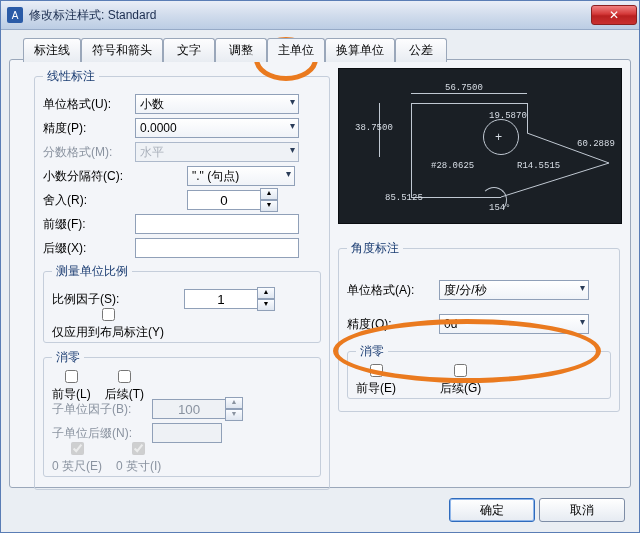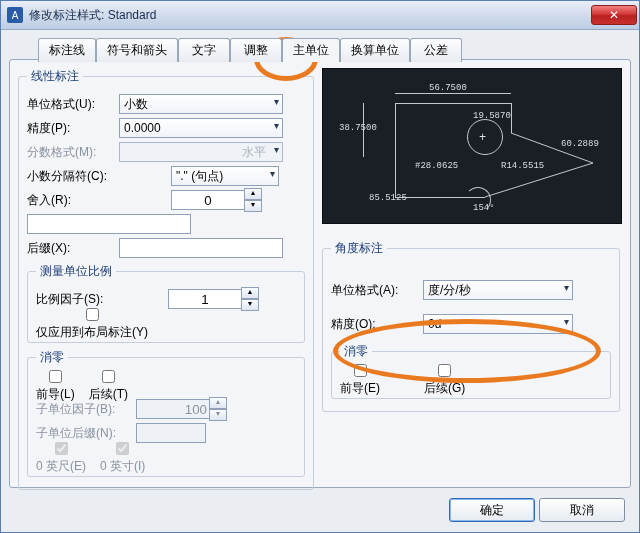--- a/index.html
+++ b/index.html
@@ -2,25 +2,25 @@
 <html><head>
 <meta charset="utf-8">
 <style>
   html,body{margin:0;padding:0;font-family:"Microsoft YaHei",SimSun,Arial,sans-serif;font-size:12px;background:#cfd6e0;color:#000;}
   .window{width:640px;height:533px;box-sizing:border-box;background:#eaeef3;border:1px solid #5a7db5;position:relative;}
   .titlebar{height:28px;background:linear-gradient(to bottom,#e9eef7 0%,#d1dcec 50%,#bccde4 100%);border-bottom:1px solid #96aac7;display:flex;align-items:center;padding:0 2px 0 6px;}
   .title-icon{width:16px;height:16px;background:#2a5ba7;border-radius:2px;display:flex;align-items:center;justify-content:center;color:#fff;font-size:10px;margin-right:6px;}
   .titlebar-text{flex:1;color:#1b2d4f;font-size:12px;}
   .close-btn{width:44px;height:18px;border:1px solid #8a2020;border-radius:3px;background:linear-gradient(to bottom,#f08080 0%,#d43838 45%,#b92020 55%,#c93030 100%);display:flex;align-items:center;justify-content:center;color:#fff;font-size:12px;cursor:pointer;}
   .client{position:absolute;left:8px;right:8px;top:36px;bottom:44px;}
-  .tabs{display:flex;margin-left:29px;position:relative;z-index:2;}
+  .tabs{display:flex;margin-left:14px;position:relative;z-index:2;}
   .tab{padding:3px 10px 3px 10px;border:1px solid #9aa7ba;border-bottom:none;background:linear-gradient(to bottom,#fdfdfe,#e8ecf2);margin-right:0;border-radius:3px 3px 0 0;cursor:pointer;min-width:30px;text-align:center;position:relative;top:1px;}
   .tab.active{background:#f3f5f9;z-index:3;}
   .tab.ann{position:relative;z-index:5;}
-  .panel{border:1px solid #9aa7ba;background:#f3f5f9;position:absolute;top:22px;left:0;right:0;bottom:0;border-radius:3px;box-sizing:border-box;padding:8px 10px 8px 8px;}
+  .panel{border:1px solid #9aa7ba;background:#f3f5f9;position:absolute;top:22px;left:0;right:0;bottom:0;border-radius:3px;box-sizing:border-box;padding:8px 10px 8px 24px;}
   .cols{display:flex;height:100%;}
   .col-l{width:296px;}
   .col-r{flex:1;padding-left:8px;}
   fieldset{border:1px solid #c5cedb;border-radius:3px;margin:0 0 6px 0;padding:6px 8px 6px 8px;}
   legend{padding:0 4px;color:#1a3c72;}
   .row{display:flex;align-items:center;margin:2px 0;height:22px;}
   .lbl{width:92px;}
   .lbl2{width:100px;}
   .combo,.txt{height:20px;box-sizing:border-box;border:1px solid #90a0b8;background:#fff;font:inherit;}
   .combo{appearance:none;-webkit-appearance:none;padding:1px 16px 1px 4px;background:linear-gradient(#fff,#f0f3f8);position:relative;}
@@ -31,21 +31,21 @@
   .spin input{width:74px;height:20px;border:1px solid #90a0b8;text-align:center;box-sizing:border-box;}
   .spin .btns{display:flex;flex-direction:column;margin-left:-1px;}
   .spin .b{width:16px;height:10px;border:1px solid #90a0b8;background:linear-gradient(#fafcff,#dfe6f0);font-size:7px;line-height:7px;text-align:center;cursor:pointer;}
   .chk{display:inline-flex;align-items:center;margin-right:14px;flex-direction:column;}
   .chk input{margin-right:4px;}
   .preview{width:100%;height:154px;background:#1a1f25;border:1px solid #0a0d11;position:relative;color:#d8dee6;font-family:"Courier New",monospace;font-size:9px;}
   .buttons{position:absolute;right:14px;bottom:10px;display:flex;gap:4px;}
   .btn{min-width:86px;height:24px;border:1px solid #7e8da6;border-radius:3px;background:linear-gradient(to bottom,#ffffff,#e6ebf2);cursor:pointer;font:inherit;}
   .btn.primary{border-color:#2f6bbd;box-shadow:0 0 0 1px #8fb6ea inset;}
   .disabled,.disabled *{color:#8a93a0 !important;}
-  .disabled input,.disabled select{background:#eef1f5;text-align:right;}
+  .disabled input,.disabled select{background:#eef1f5;}
   
   .pv-line{position:absolute;background:#c0c8d2;}
   .pv-txt{position:absolute;white-space:nowrap;}
   .pv-arc{position:absolute;border:1px solid #c0c8d2;border-radius:50%;}
   
   .ring{position:absolute;border:5px solid #ea7a1f;border-radius:50%;pointer-events:none;box-sizing:border-box;}
   .ring1{left:253px;top:36px;width:64px;height:44px;}
   .ring2{left:332px;top:318px;width:268px;height:64px;}
 </style>
 </head>
@@ -96,20 +96,21 @@
                 <span class="lbl">舍入(R):</span>
               <span style="margin-left:52px;" class="spin">
                   <input value="0" style="">
                   <span class="btns">
                     <span class="b">▲</span>
                     <span class="b">▼</span>
                   </span>
                 </span>
               </div>
             <div class="row">
+                <span class="lbl">前缀(F):</span>
               <input class="txt w160" value="" style="">
               </div>
             <div class="row">
                 <span class="lbl">后缀(X):</span>
               <input class="txt w160" value="" style="">
               </div>
 
             <fieldset style="margin-top:4px;">
               <legend>测量单位比例</legend>
               <div class="row">

